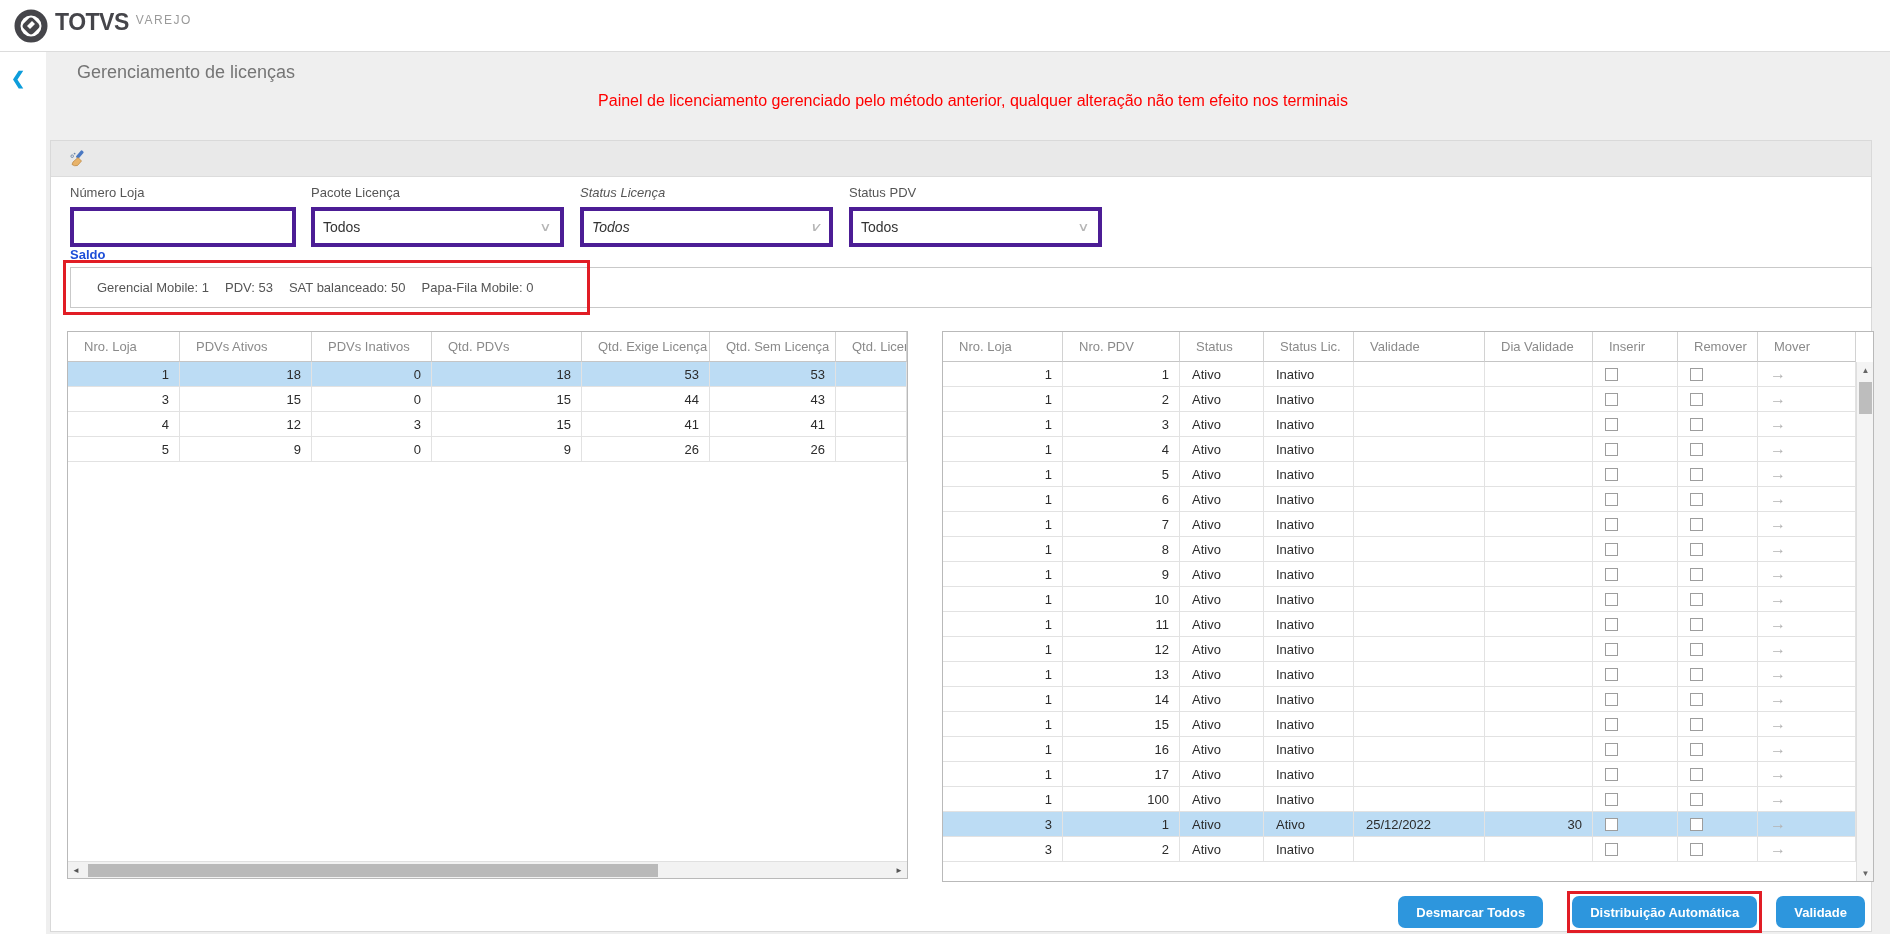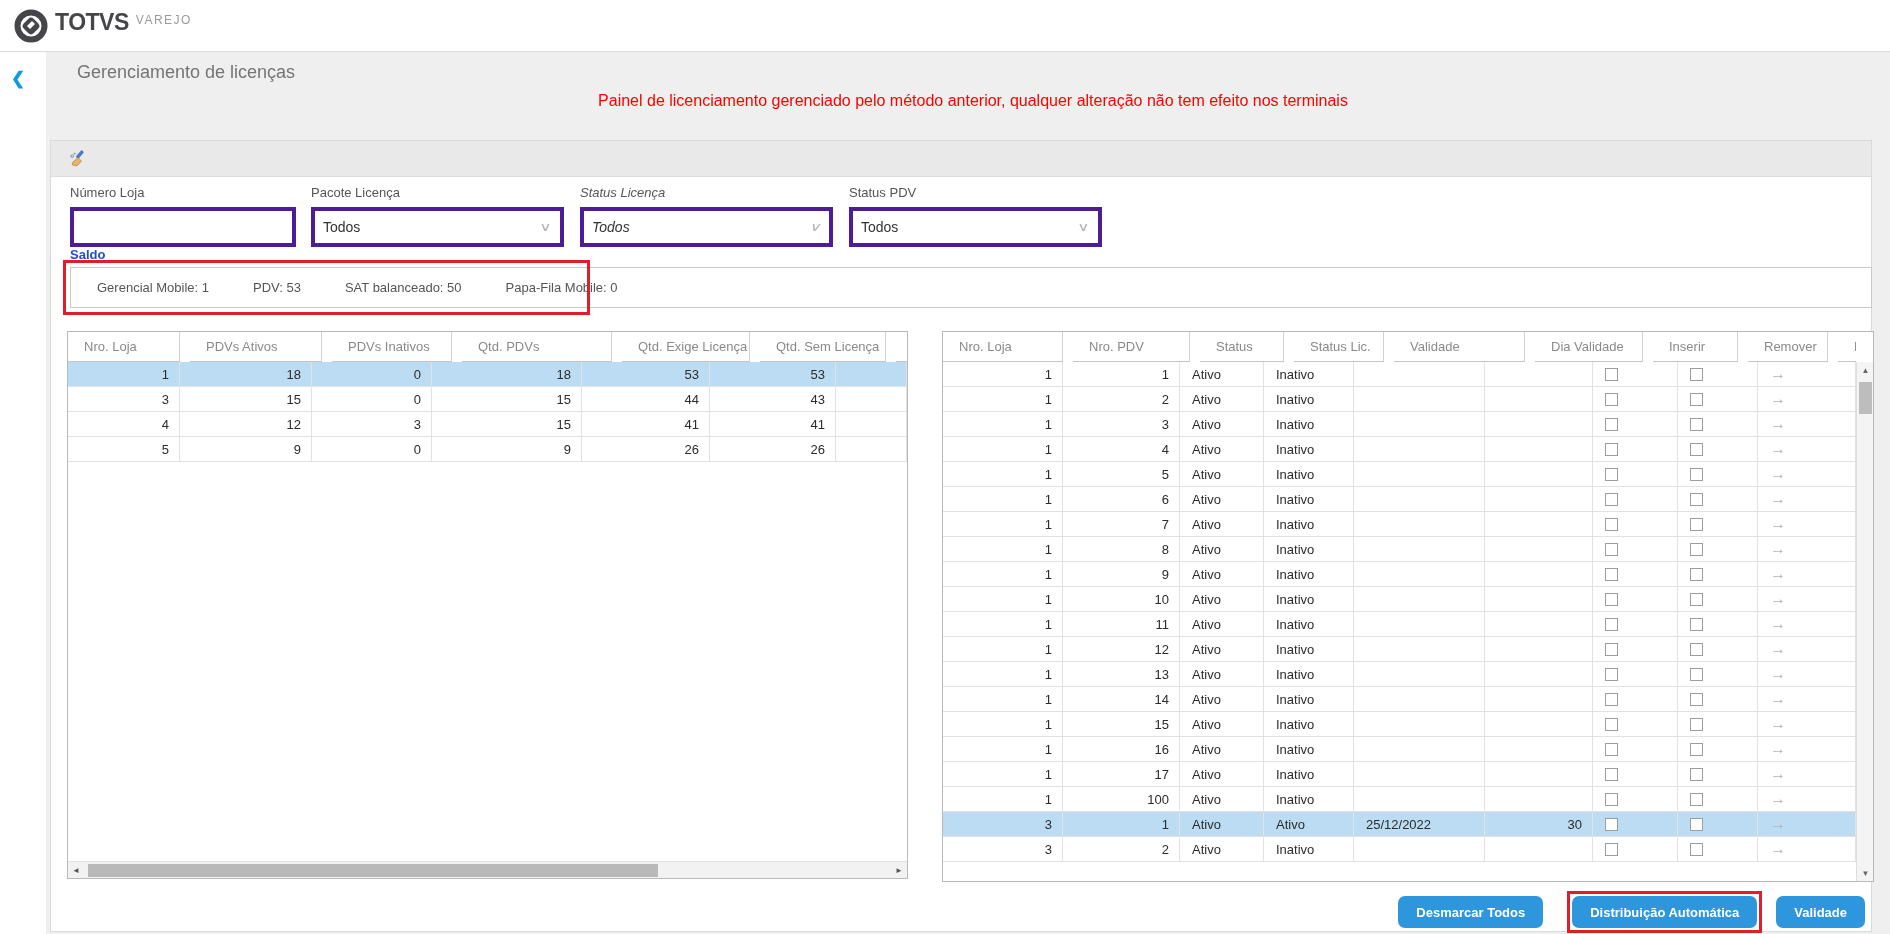--- a/index.html
+++ b/index.html
@@ -36,29 +36,29 @@
   .select-box { justify-content:space-between; cursor:pointer; }
   .select-chevron { color:#b5b5b5; font-size:12px; transform:scaleX(1.4); margin-right:2px; }
   .fg1 { left:19px;  width:226px; }
   .fg2 { left:260px; width:253px; }
   .fg3 { left:529px; width:253px;font-style:italic; }
   .fg4 { left:798px; width:253px; }
 
   
   .saldo-label { position:absolute; left:19px; top:106px; color:#1d4ed8;font-weight:bold; }
   .saldo-box { position:absolute; left:19px; top:126px; width:1802px; height:41px;
-    border:1px solid #c9c9c9; display:flex; align-items:center; padding-left:26px; gap:44px;
+    border:1px solid #c9c9c9; display:flex; align-items:center; padding-left:26px; gap:16px;
     color:#555; }
   .saldo-redbox { position:absolute; left:12px; top:119px; width:527px; height:55px;
     border:3px solid #e11d25; pointer-events:none; z-index:5; }
 
   
   .grid-table { position:absolute; background:#fff; border:1px solid #b9b9b9; overflow:hidden; }
   .t-row { display:grid; align-items:center; }
-  .t-head { height:30px; color:#8a8a8a;gap:10px; }
+  .t-head { height:30px; color:#8a8a8a; }
   .t-head .cell { border-right:1px solid #d2d2d2; border-bottom:1px solid #c5c5c5; }
   .t-body-row { height:25px; cursor:pointer; }
   .t-body-row .cell { border-right:1px solid #e2e2e2; border-bottom:1px solid #e2e2e2; }
   .cell { height:100%; display:flex; align-items:center; padding:0 12px;
     white-space:nowrap; overflow:hidden; color:#2b2b2b; }
   .cell.num { justify-content:flex-end; padding-right:10px; }
   .cell.hd { color:#8a8a8a; padding-left:16px; }
   .t-body-row.selected { background:#bcdcf4; }
   .group-row { height:30px; display:flex; align-items:center; padding-left:12px;
     color:#858585; border-bottom:1px solid #d8d8d8; }

